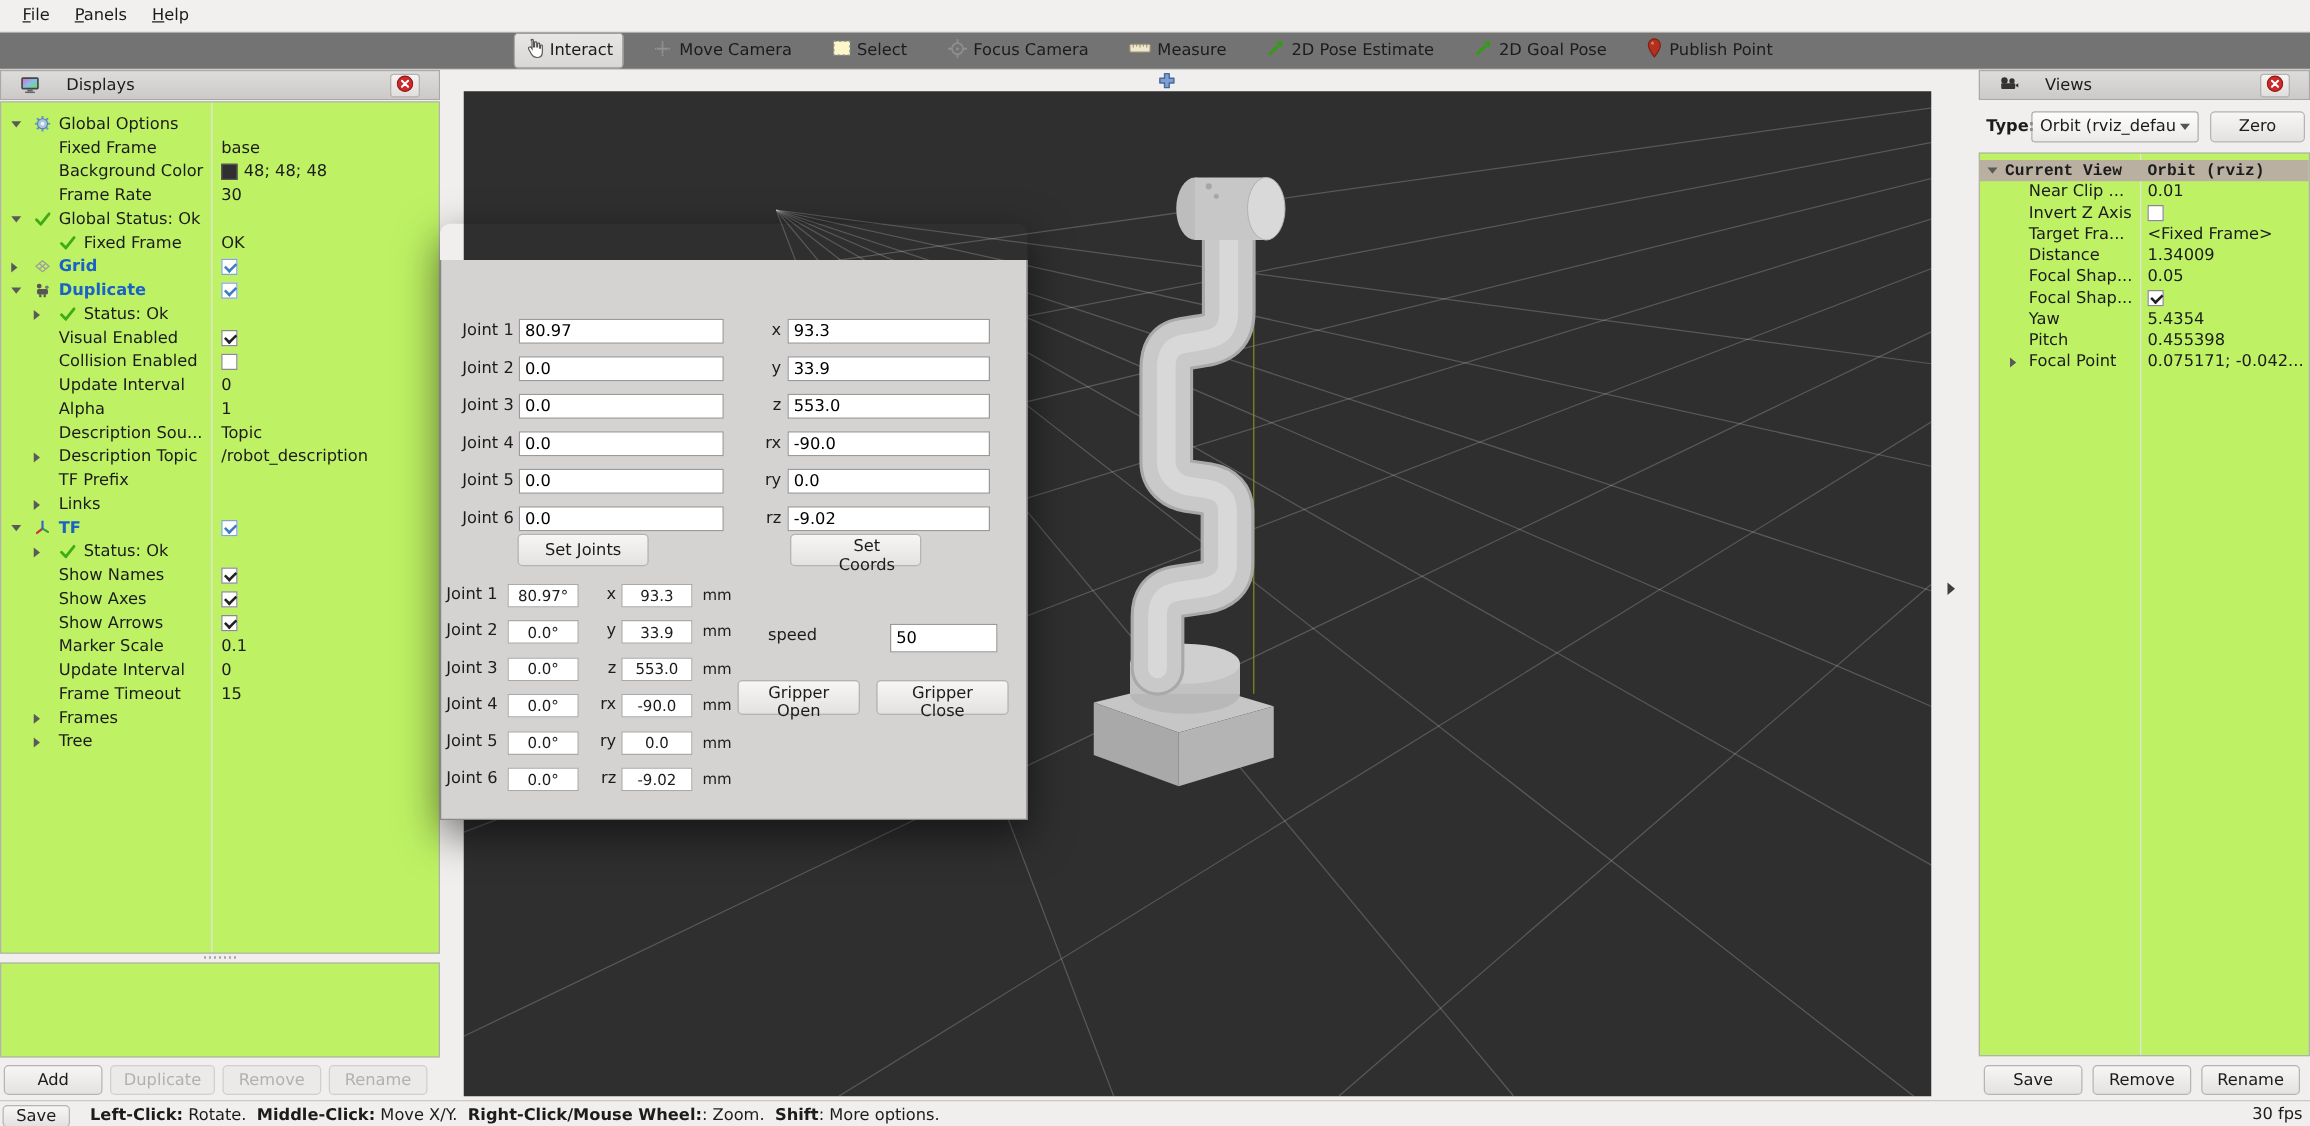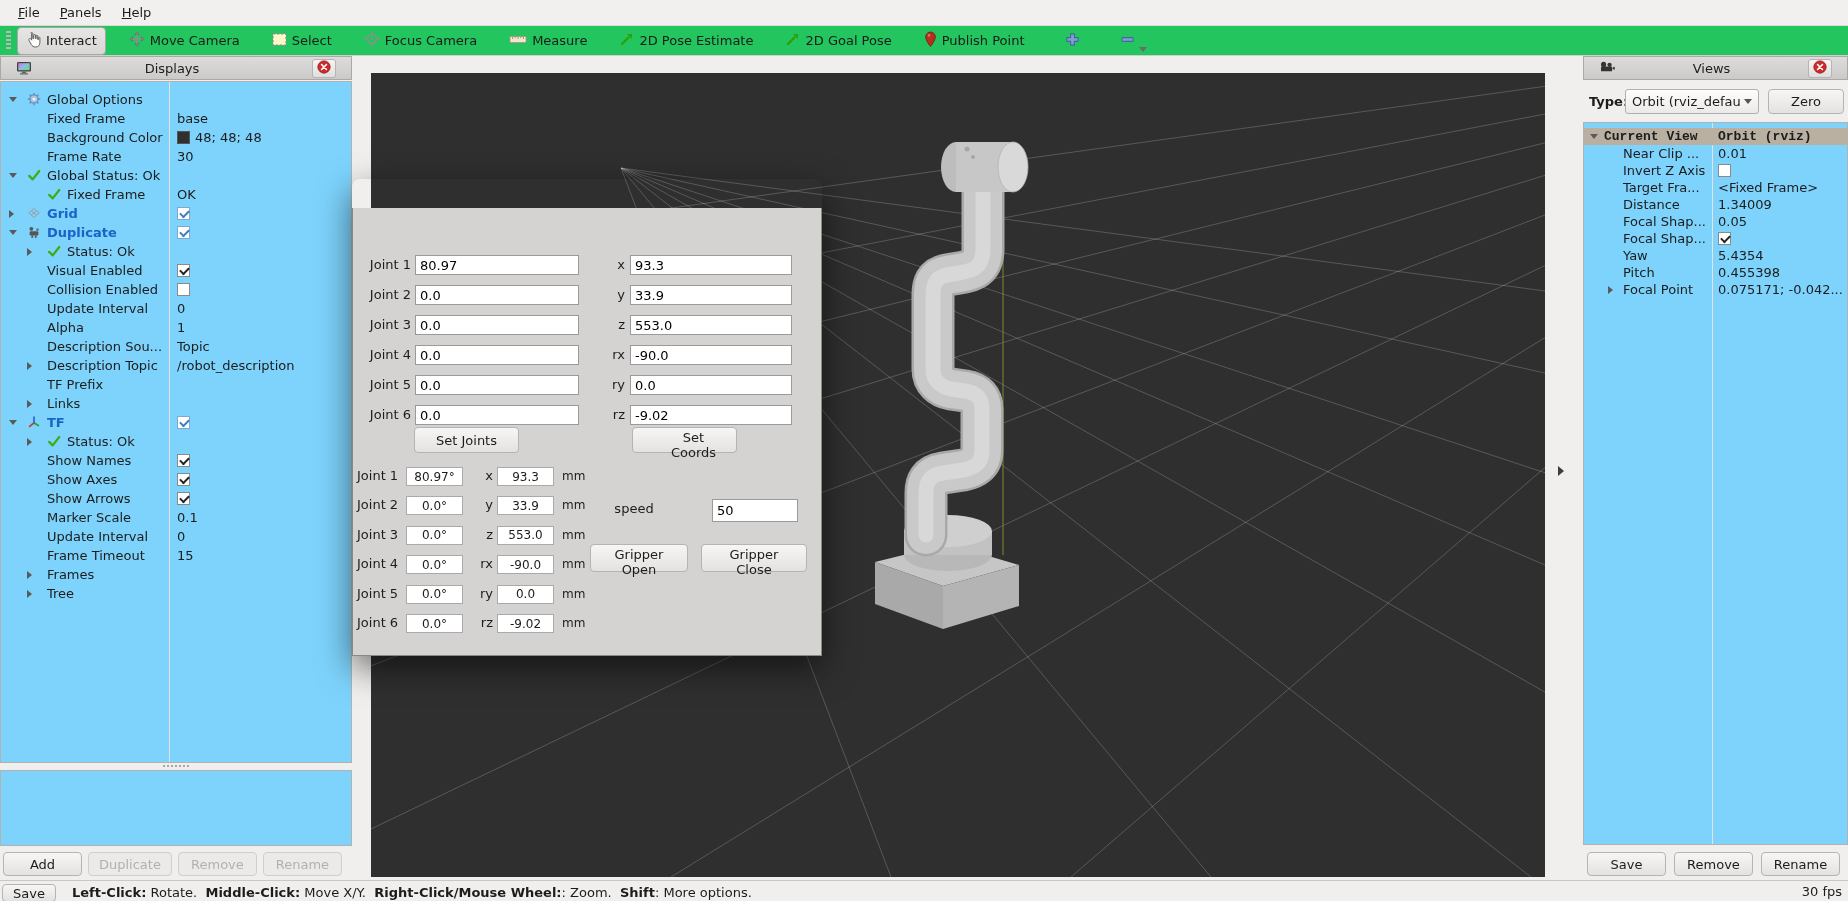--- a/index.html
+++ b/index.html
@@ -4,39 +4,39 @@
 <style>
   html,body{margin:0;padding:0;background:#888;}
   .app{position:relative;width:1848px;height:901px;background:#f0efed;
        font-family:"DejaVu Sans","Liberation Sans",sans-serif;font-size:13px;color:#1c1c1c;
        overflow:hidden;user-select:none;}
   
   .menubar{position:absolute;left:0;top:0;width:100%;height:26px;background:#f1f0ee;
            border-bottom:1px solid #dcdbd9;display:flex;align-items:center;padding-left:8px;box-sizing:border-box;}
   .menu-item{padding:3px 10px;cursor:default;}
   
-  .toolbar{position:absolute;left:0;top:26px;width:100%;height:30px;background:#22c55e;
-           border-bottom:1px solid #cfcecc;display:flex;align-items:center;padding-left:4px;box-sizing:border-box;}
+  .toolbar{position:absolute;left:0;top:26px;width:100%;height:30px;background:#737373;
+           border-bottom:1px solid #cfcecc;display:flex;align-items:center;padding-left:4px;box-sizing:border-box;flex-direction:column;}
   .tb-handle{width:5px;height:20px;margin:0 6px 0 2px;
              background:repeating-linear-gradient(to bottom,#b9b8b6 0 2px,transparent 2px 4px);}
   .tool{display:inline-flex;align-items:center;gap:5px;border:1px solid transparent;background:transparent;
         font:inherit;color:#1c1c1c;padding:3px 8px;margin-right:14px;border-radius:4px;}
   .tool.active{background:linear-gradient(#e7e6e4,#d8d7d5);border:1px solid #a8a7a5;}
   .tool .tlabel{white-space:nowrap;}
   .tool-mini{border:none;background:transparent;padding:2px 4px;position:relative;}
   .tool-mini .caret{position:absolute;right:-8px;bottom:0;width:0;height:0;
         border-left:4px solid transparent;border-right:4px solid transparent;border-top:5px solid #6a6a6a;}
   
   .panel{position:absolute;background:#f0efed;}
   .panel-header{position:absolute;left:0;top:0;right:0;height:24px;background:linear-gradient(#dddcda,#cbcac8);
-                border:1px solid #aaa9a7;display:flex;align-items:center;gap:21px;padding:0 15px;box-sizing:border-box;text-align:center;}
+                border:1px solid #aaa9a7;display:flex;align-items:center;gap:21px;padding:0 15px;box-sizing:border-box;}
   .panel-title{flex:1;}
   .close-btn{width:24px;height:19px;border:1px solid #b5b4b2;border-radius:3px;background:linear-gradient(#f5f4f2,#e0dfdd);
              display:flex;align-items:center;justify-content:center;padding:0;}
-  .tree{position:absolute;background:#7dd3fc;border:1px solid #b3b2b0;box-sizing:border-box;overflow:hidden;}
+  .tree{position:absolute;background:#bef264;border:1px solid #b3b2b0;box-sizing:border-box;overflow:hidden;}
   .tree .divider{position:absolute;top:0;bottom:0;width:1px;background:#e4e3e1;}
   .trow{position:relative;width:100%;}
   .trow.selected{background:#b9b0a2;}
   .exp{position:absolute;top:50%;margin-top:-3px;width:0;height:0;display:block;}
   .exp.open{border-left:4px solid transparent;border-right:4px solid transparent;border-top:5px solid #5a5a5a;}
   .exp.closed{margin-top:-4px;border-top:4px solid transparent;border-bottom:4px solid transparent;border-left:5px solid #5a5a5a;}
   .ricon{position:absolute;top:2px;width:16px;height:15px;}
   .rlabel{position:absolute;top:0;white-space:nowrap;}
   .rlabel.blue{color:#1a62c6;font-weight:bold;}
   .boldlab{font-weight:bold;}

